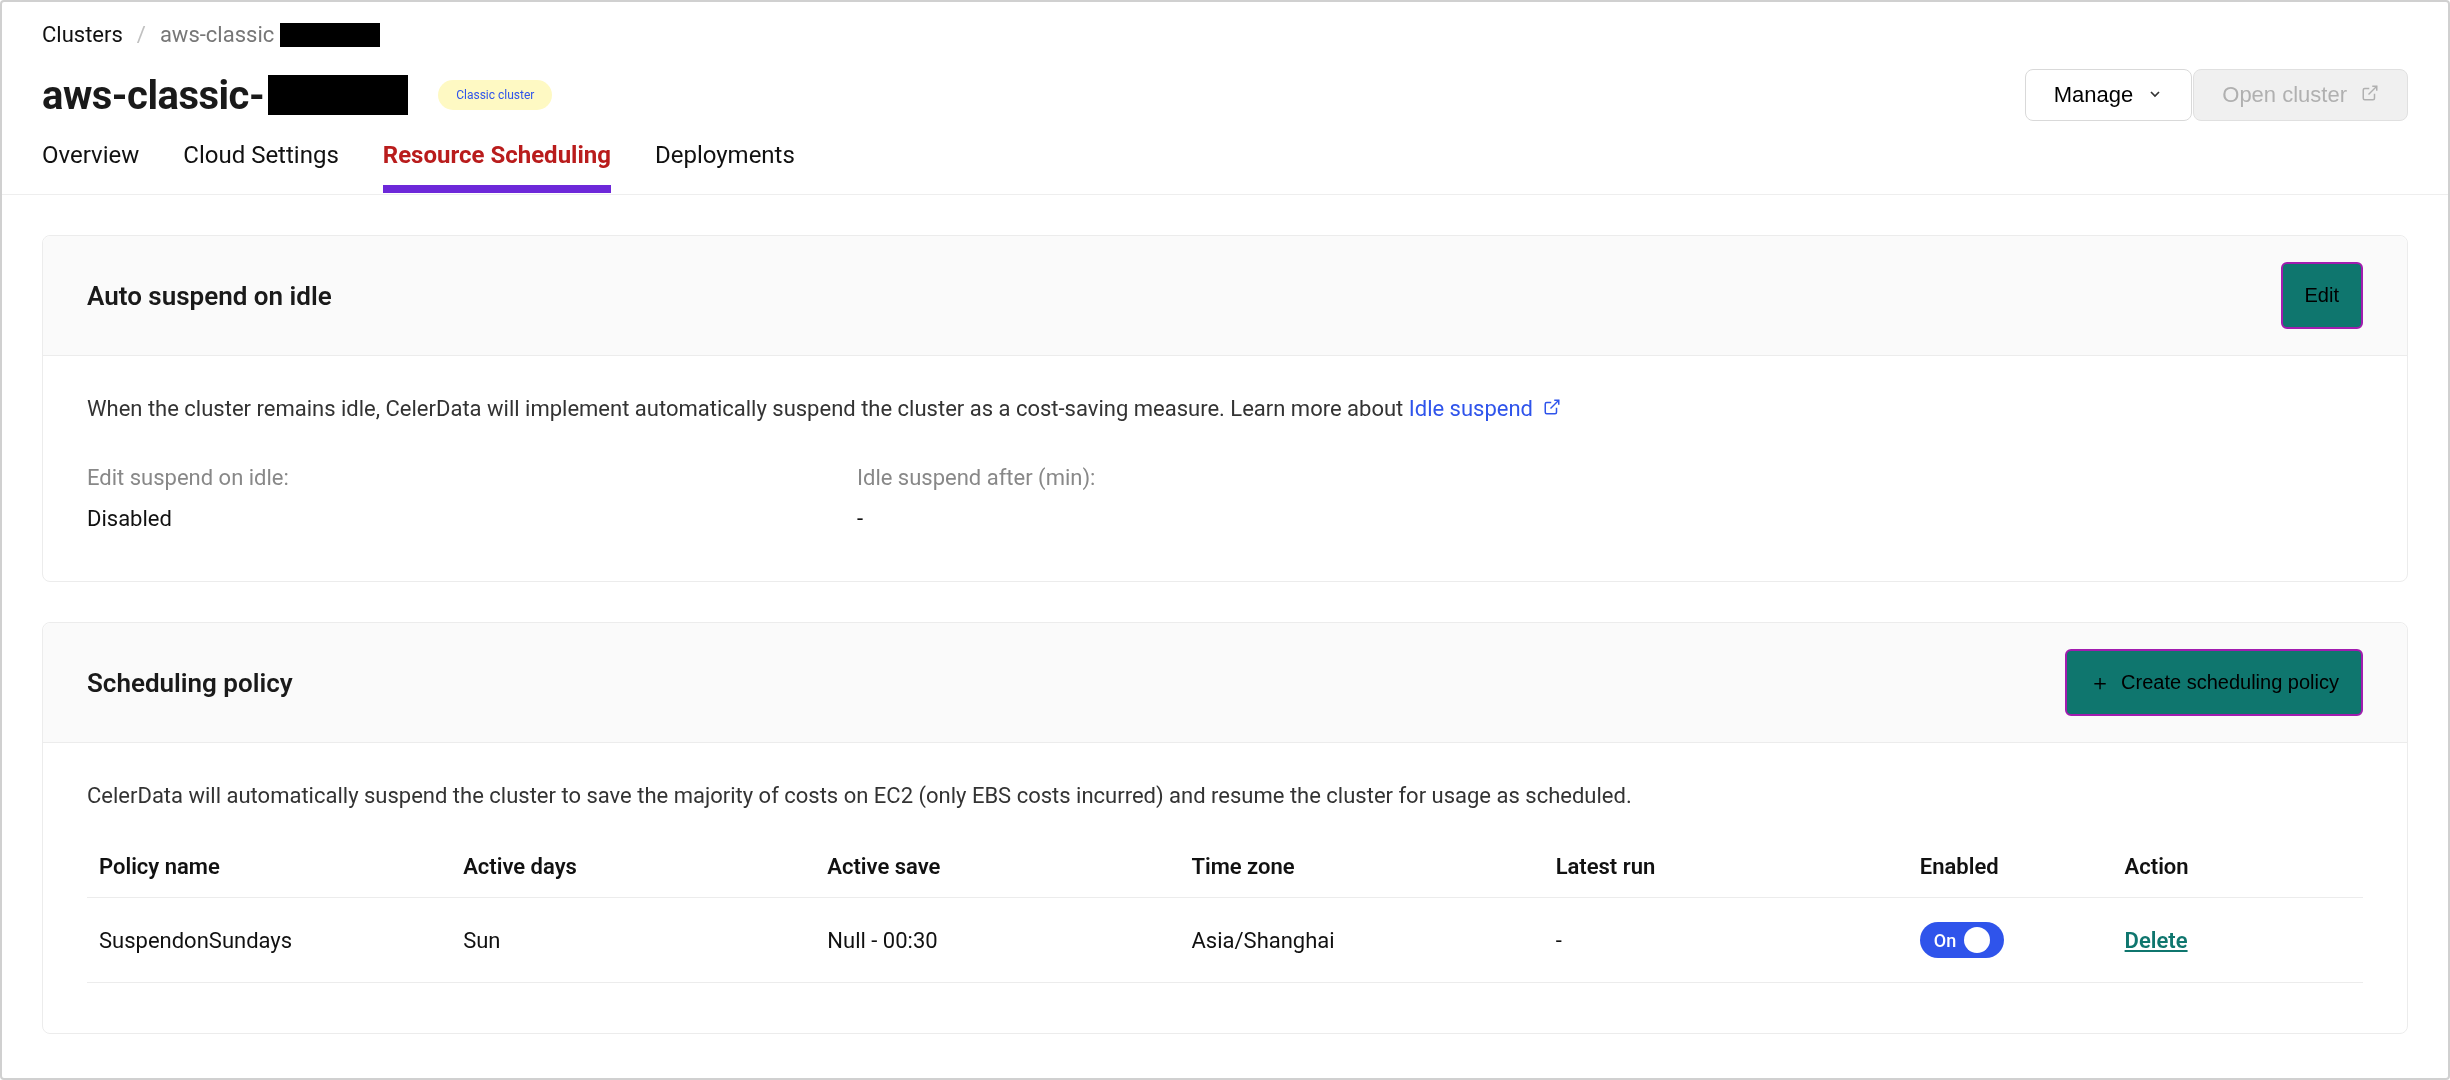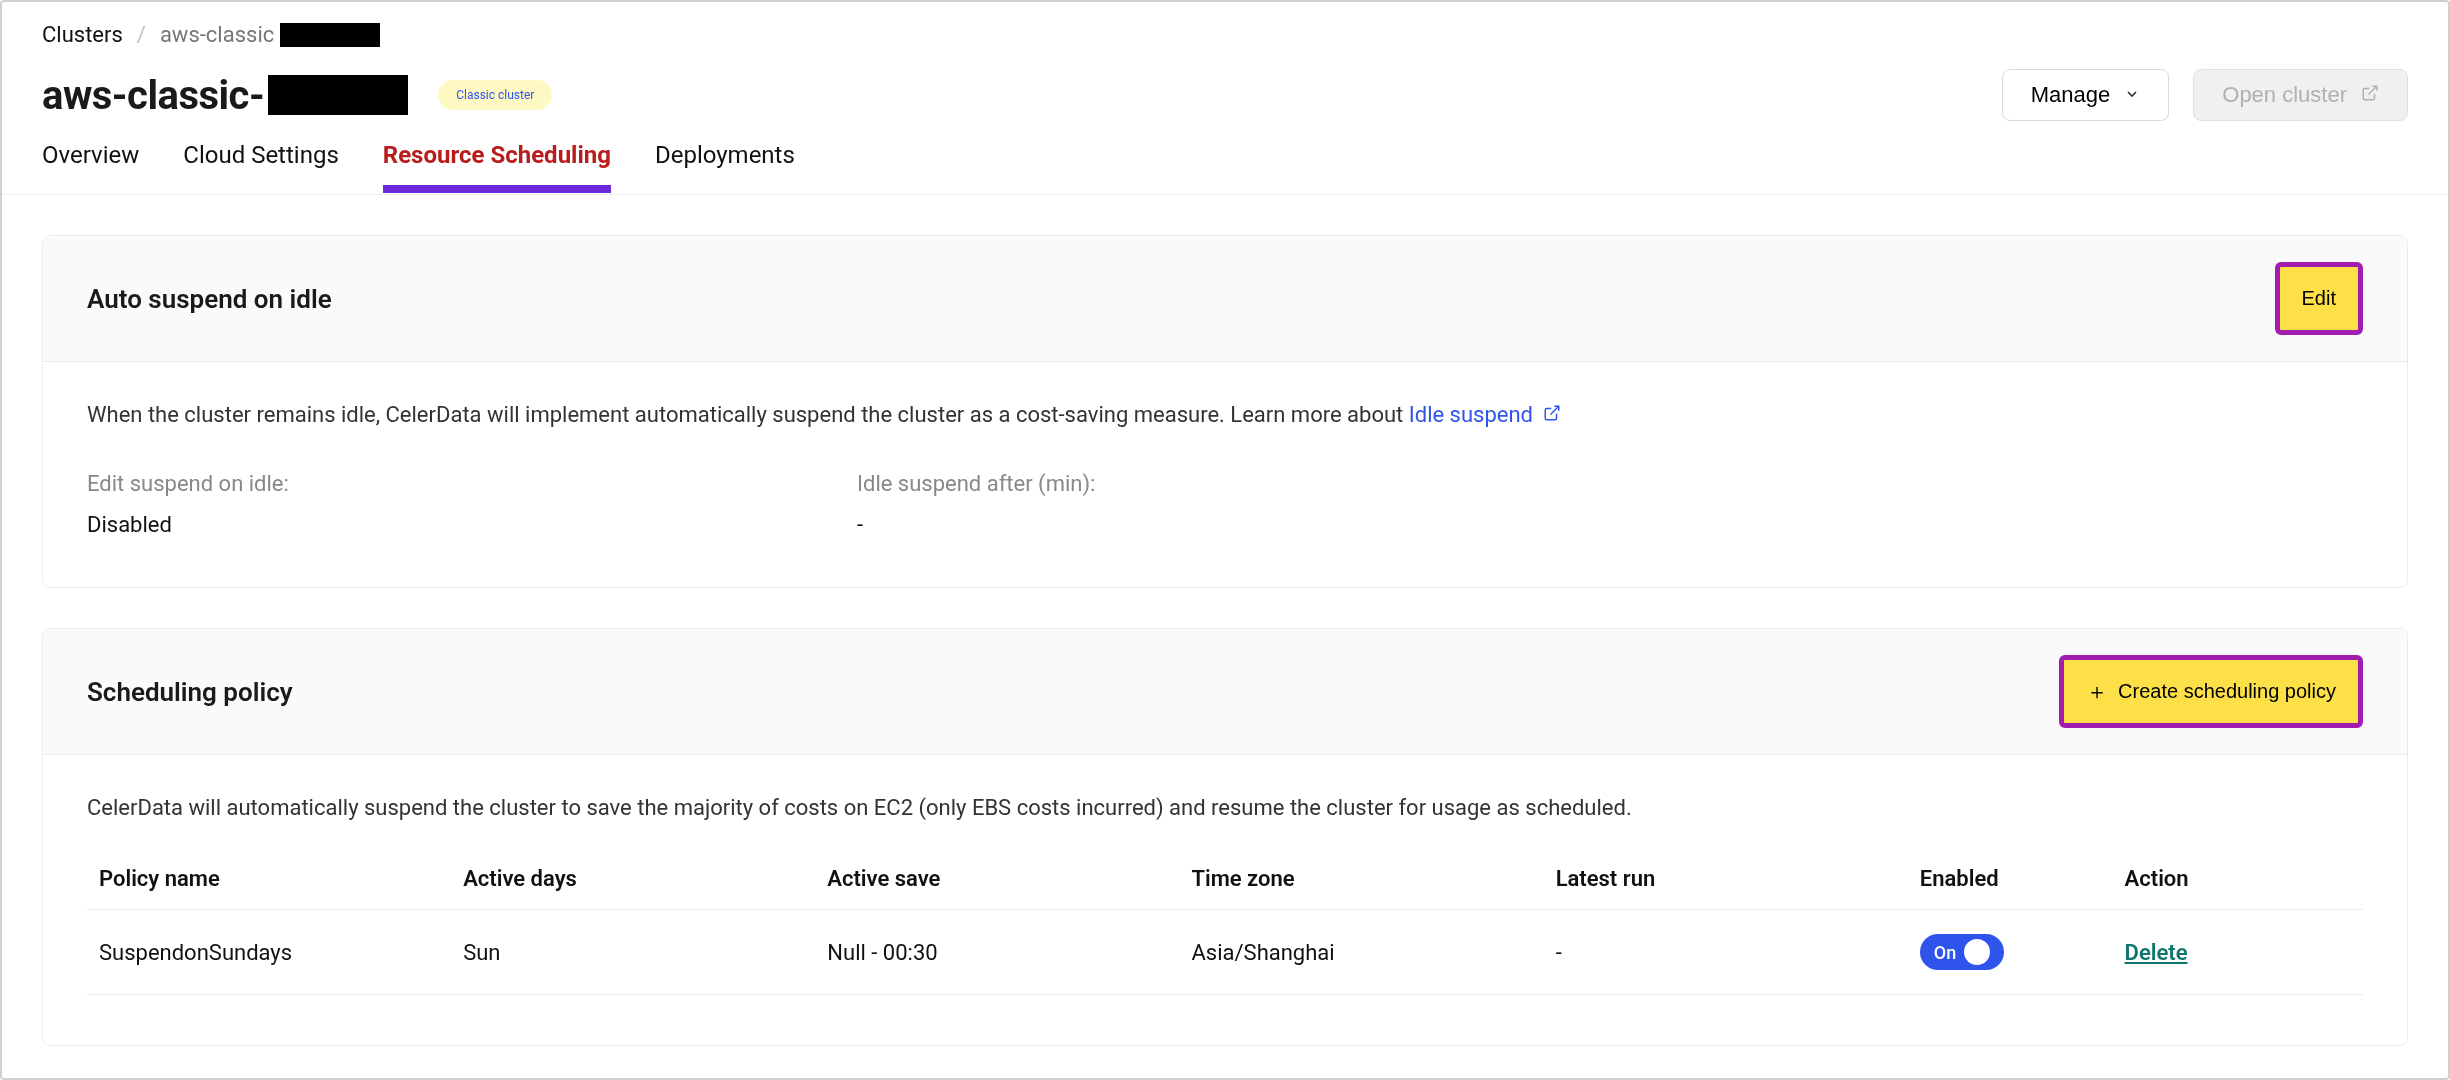--- a/index.html
+++ b/index.html
@@ -52,21 +52,21 @@
     height: 40px;
     width: 140px;
   }
   .badge {
     background: #fef9c3;
     color: #2f54eb;
     font-size: 12px;
     padding: 8px 18px;
     border-radius: 999px;
   }
-  .title-actions { display: flex; gap: 24px; }
+  .title-actions { display: flex; gap: 1px; }
   .btn {
     border: 1px solid #d9d9d9;
     background: #fff;
     border-radius: 8px;
     font-size: 22px;
     padding: 12px 28px;
     display: inline-flex;
     align-items: center;
     gap: 14px;
     cursor: pointer;
@@ -112,22 +112,22 @@
     padding: 26px 44px;
     background: #fafafa;
     border-bottom: 1px solid #ececec;
     border-radius: 8px 8px 0 0;
   }
   .card-title {
     font-size: 26px;
     font-weight: 600;
   }
   .btn-sm {
-    border: 5px solid #a21caf;
-    background: #fde047;
+    border: 2px solid #a21caf;
+    background: #0f766e;
     border-radius: 6px;
     font-size: 20px;
     padding: 20px 22px;
     cursor: pointer;
     display: inline-flex;
     align-items: center;
     gap: 10px;
   }
   .card-body {
     padding: 40px 44px 50px 44px;

